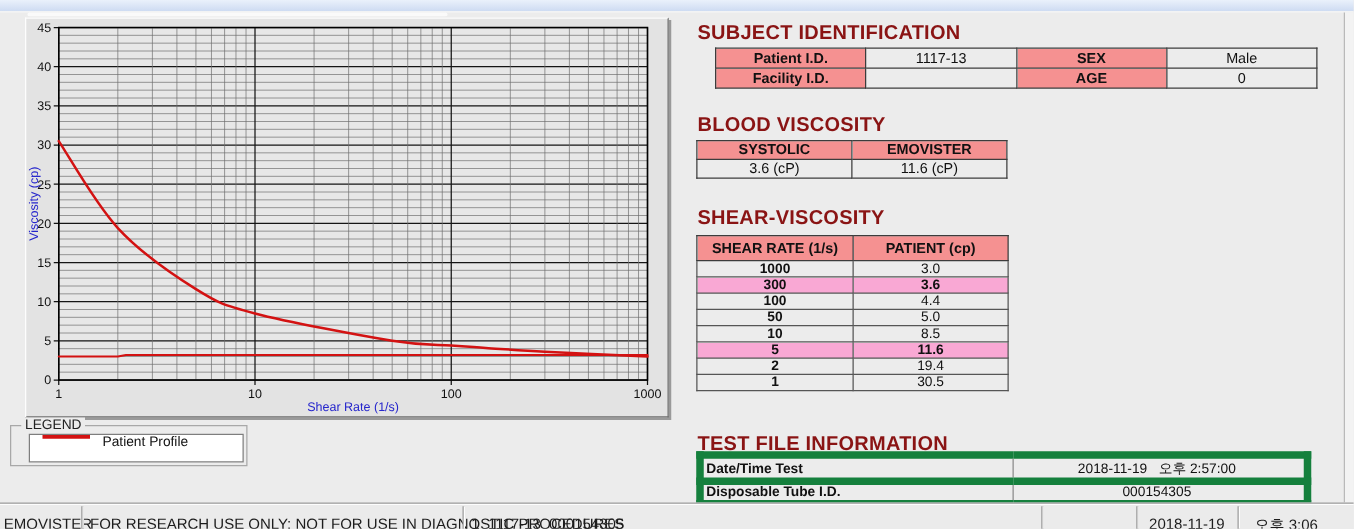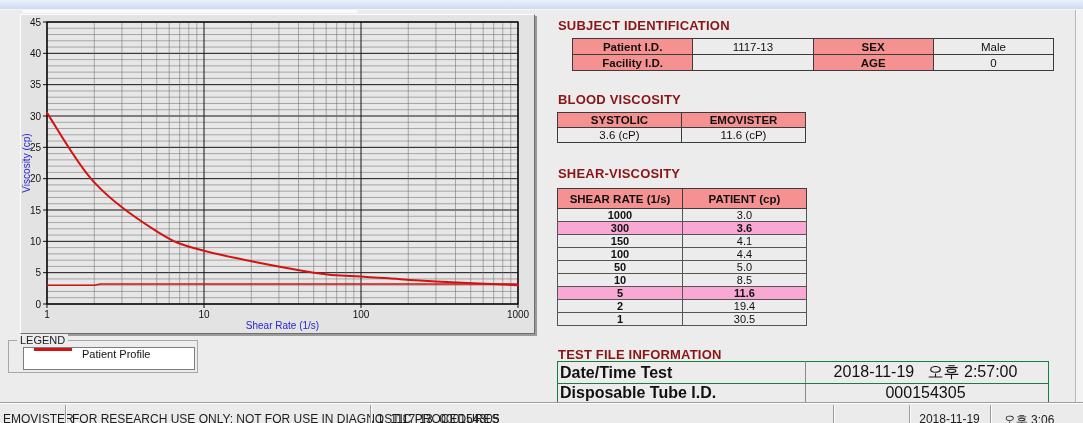--- a/index.html
+++ b/index.html
@@ -20,41 +20,41 @@
 
   
   .legend-box{position:absolute;left:8px;top:340px;width:188px;height:31px;border:1px solid #a8a8a8}
   .legend-label{position:absolute;left:8px;top:-7px;background:#ececec;padding:0 3px;font-size:11px;color:#222}
   .legend-inner{position:absolute;left:14px;top:6px;width:170px;height:21px;background:#fff;border:1px solid #7e7e7e;
     display:flex;}
   .legend-line{width:38px;height:3px;margin-left:10px;flex:0 0 auto}
   .legend-text{font-size:11px;margin-left:10px;color:#111}
 
   
-  .heading{position:absolute;font-size:13px;font-weight:bold;color:#8a1414;letter-spacing:.2px;white-space:nowrap}
+  .heading{position:absolute;font-size:16px;font-weight:bold;color:#8a1414;letter-spacing:.2px;white-space:nowrap}
   table{position:absolute;border-collapse:collapse;table-layout:fixed}
   td{border:1px solid #3c3c3c;font-size:11.5px;text-align:center;padding:0;white-space:nowrap;overflow:hidden}
   .hdr{background:#f59191;font-weight:bold}
   .b{font-weight:normal}
 
   #subject-table{left:572px;top:38px;width:482px}
   #subject-table td{height:15px}
   #subject-table col{width:120px}
 
   #blood-table{left:557px;top:112px;width:246px}
   #blood-table td{height:14px}
 
   #shear-table{left:557px;top:188px;width:247px}
   #shear-table td.h{height:19px}
   #shear-table tbody td{height:11px;font-size:11px;border-color:#555}
   #shear-table tbody tr.hl td{background:#f9a8d4;font-weight:bold}
   #shear-table tbody td.rate{font-weight:bold}
 
   #test-table{left:557px;top:361px;width:492px;border:1px solid #222}
-  #test-table td{height:11px;font-size:16px;border:1px solid #15803d}
+  #test-table td{height:11px;font-size:11px;border:6px solid #15803d}
   #test-table td.lbl{text-align:left;font-weight:bold;padding-left:2px;border-right:1px solid #8a8a8a}
   #test-table td.val{padding-right:3px;white-space:pre;border-left:none}
 
   
   .statusbar{position:absolute;left:0;top:402px;width:1083px;height:26px;background:#ebebeb;
     border-top:1px solid #9e9e9e;box-shadow:inset 0 1px 0 #fdfdfd}
   .sb-div{position:absolute;top:2px;bottom:0;width:1px;background:#9b9b9b;border-right:1px solid #fdfdfd}
   .sb-text{position:absolute;top:9px;font-size:12px;color:#1c1c1c;white-space:nowrap}
 </style>
 </head>
@@ -234,24 +234,20 @@
   <tbody>
     <tr>
         <td class="rate">1000</td>
         <td>3.0</td>
       </tr>
     <tr class="hl">
         <td class="rate">300</td>
         <td>3.6</td>
       </tr>
     <tr>
-        <td class="rate">150</td>
-        <td>4.1</td>
-      </tr>
-    <tr>
         <td class="rate">100</td>
         <td>4.4</td>
       </tr>
     <tr>
         <td class="rate">50</td>
         <td>5.0</td>
       </tr>
     <tr>
         <td class="rate">10</td>
         <td>8.5</td>

